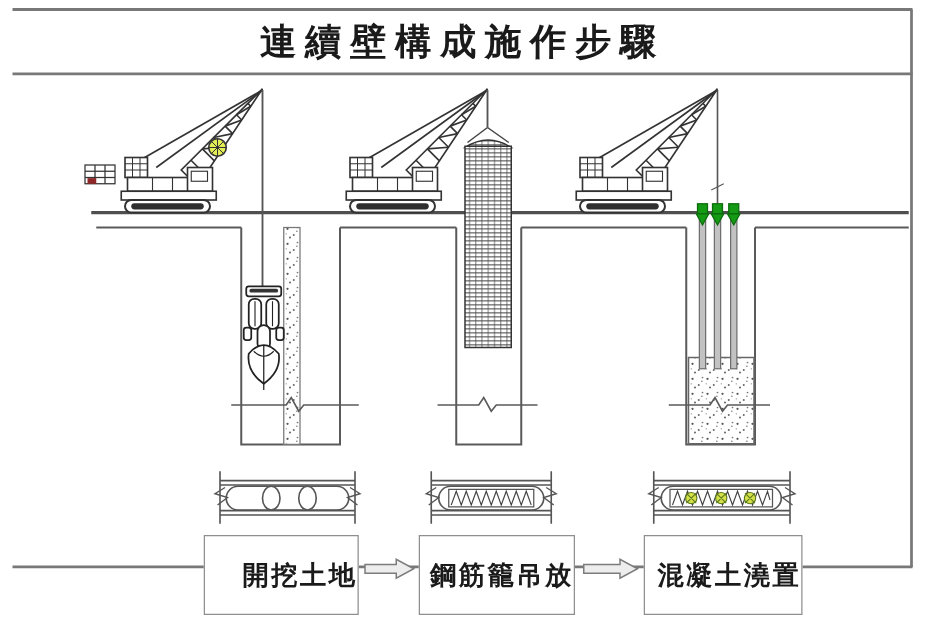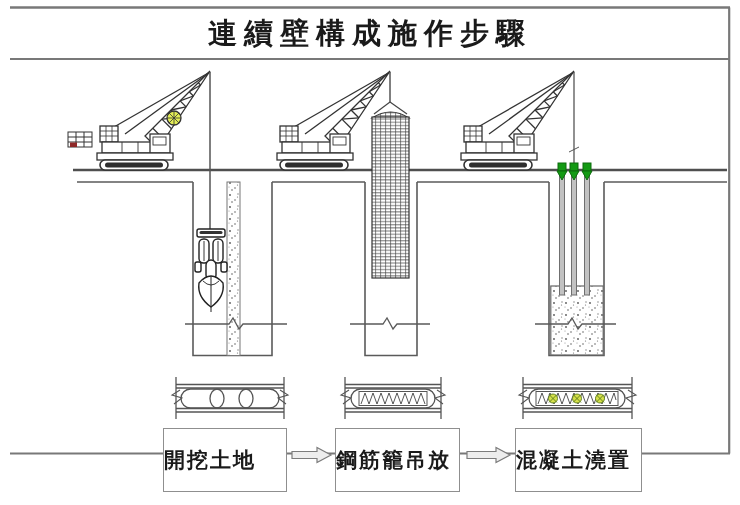--- a/index.html
+++ b/index.html
@@ -2,21 +2,21 @@
 <html><head>
 <meta charset="utf-8">
 <style>
   html,body{margin:0;padding:0;background:#fff;}
   .page{position:relative;width:740px;height:505px;background:#ffffff;overflow:hidden;
         font-family:"Liberation Serif","DejaVu Serif",serif;}
   .diagram-svg{position:absolute;left:0;top:0;}
   .page-title{position:absolute;left:0;top:14px;width:740px;margin:0;text-align:center;
         font-size:29px;font-weight:bold;letter-spacing:7px;color:#1a1a1a;}
   .step-box{position:absolute;top:428px;height:64px;background:#ffffff;
-        border:1.5px solid #8f8f8f;display:flex;align-items:center;justify-content:flex-start;
+        border:1.5px solid #8f8f8f;display:flex;align-items:center;justify-content:flex-end;
         font-size:21px;font-weight:bold;letter-spacing:2px;color:#1a1a1a;box-sizing:border-box;}
   .step-box.b1{left:163px;width:124px;}
   .step-box.b2{left:335px;width:125px;}
   .step-box.b3{left:515px;width:127px;}
 </style>
 </head>
 <body>
 
 <div class="page">
 

